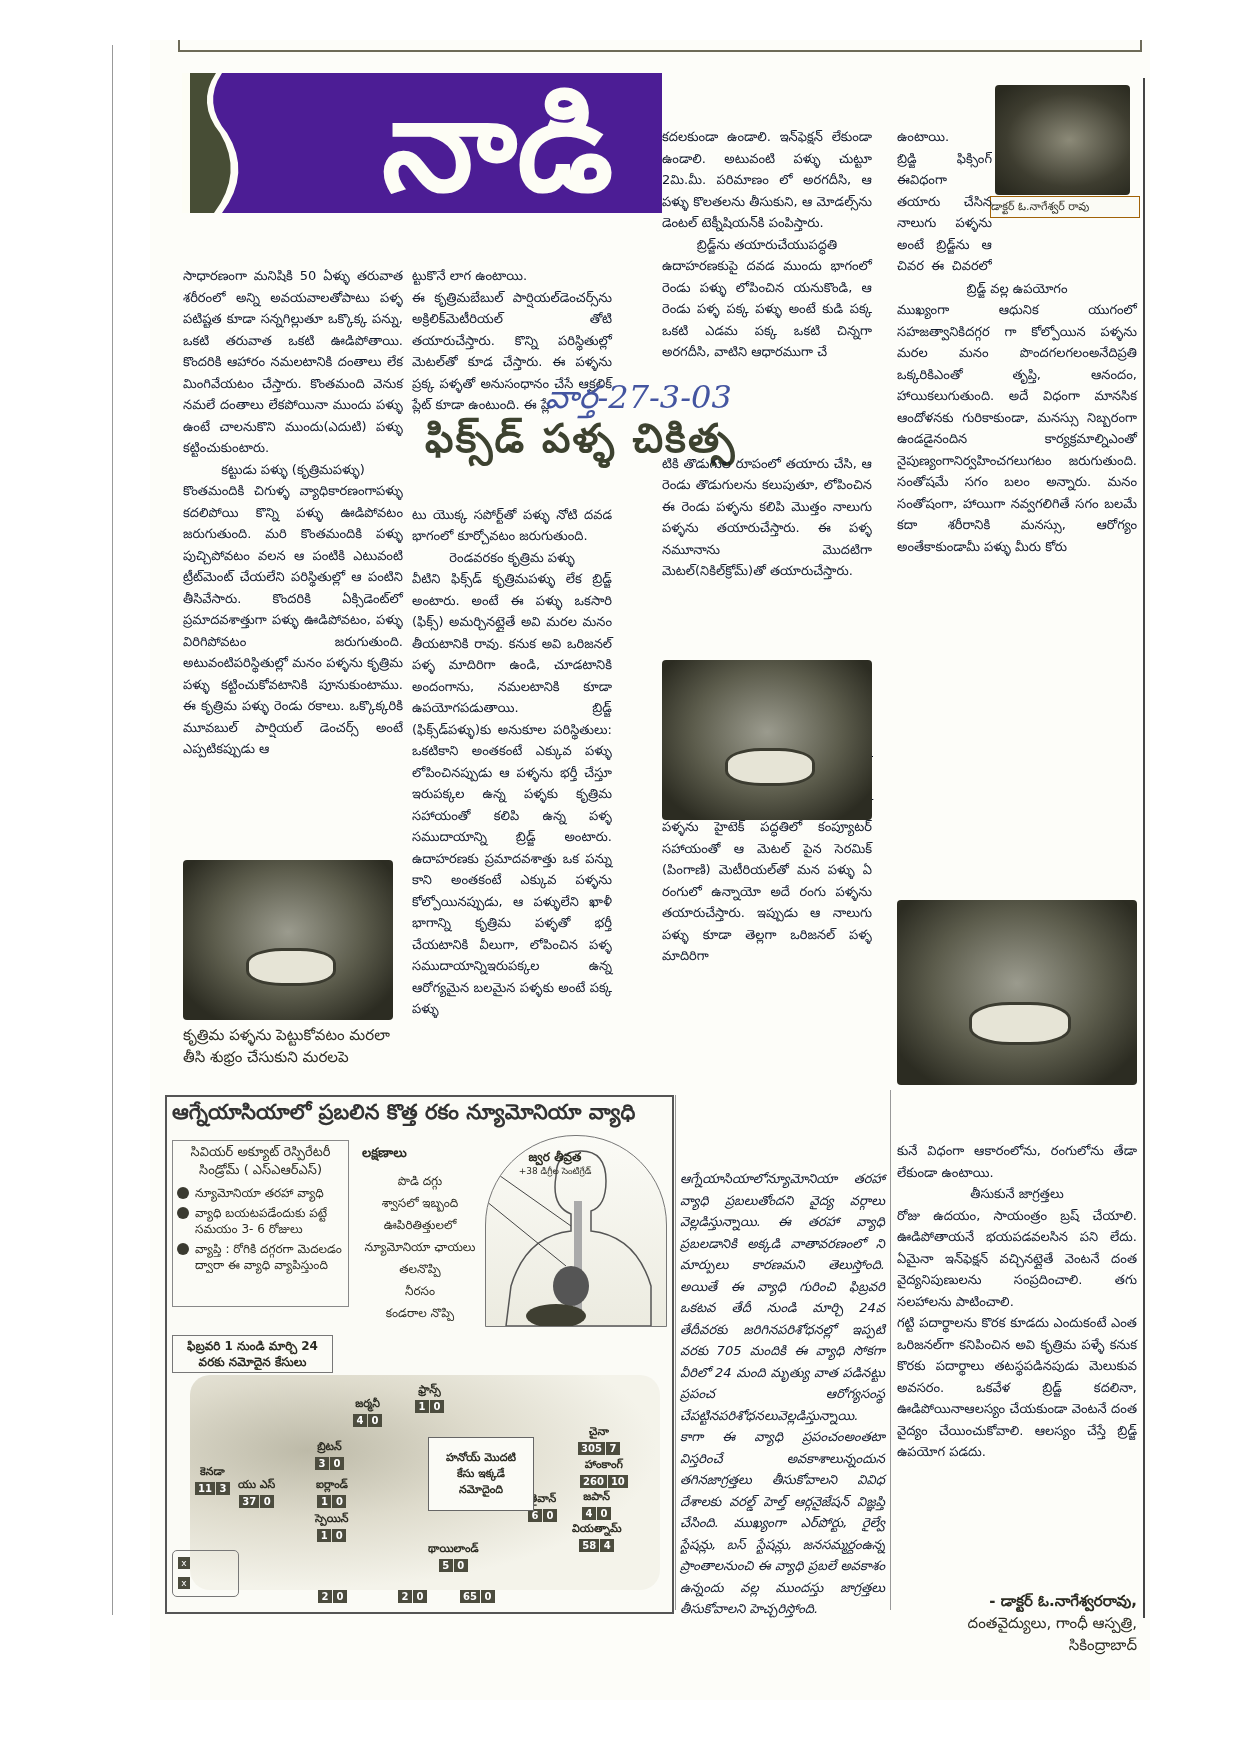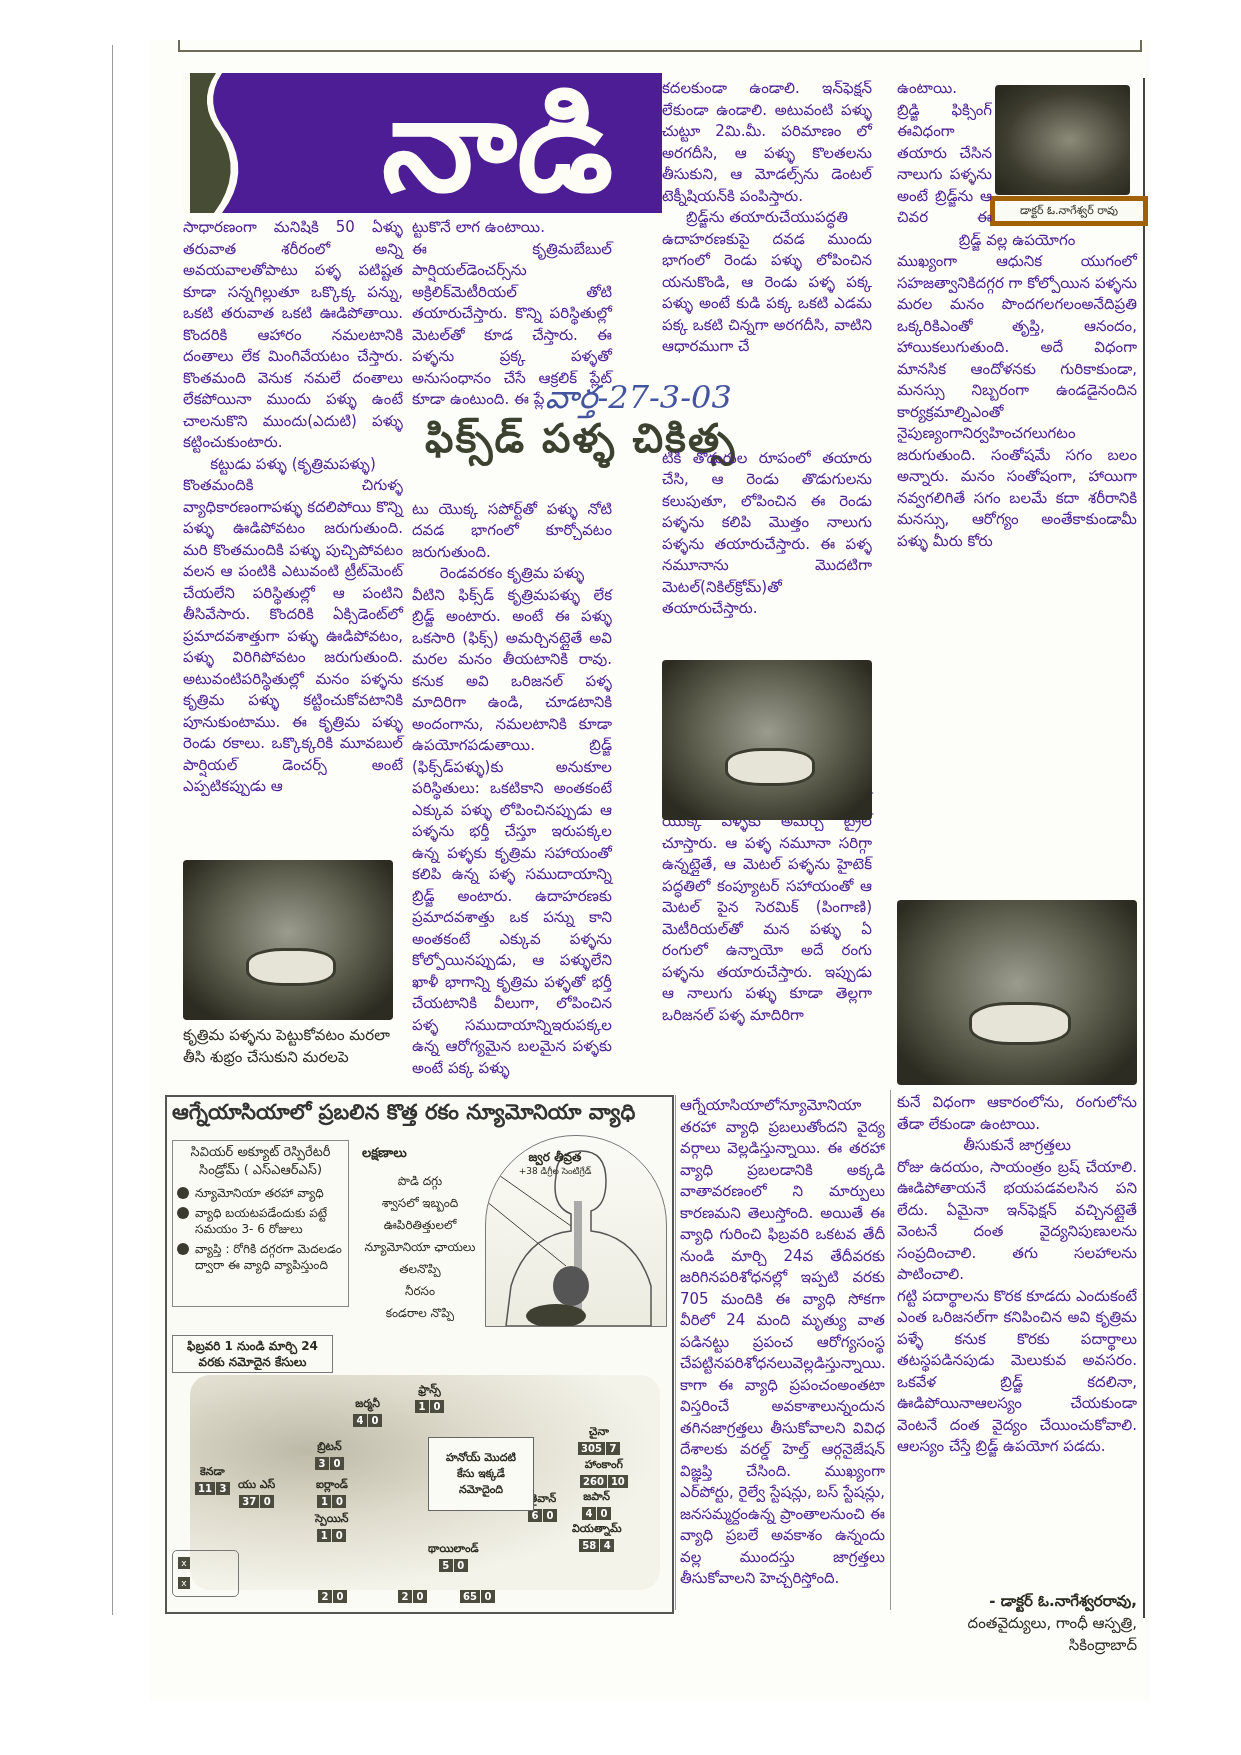--- a/index.html
+++ b/index.html
@@ -2,33 +2,33 @@
 <html><head>
 <meta charset="utf-8">
 <style>
   html,body{margin:0;padding:0;background:#fff;}
   body{width:1241px;height:1755px;position:relative;overflow:hidden;font-family:"DejaVu Sans",sans-serif;color:#2b2b22;}
   .sheet{position:absolute;left:150px;top:40px;width:1000px;height:1660px;background:#fdfdf9;}
   .rule-top{position:absolute;left:30px;top:10px;width:1000px;height:10px;border:2px solid #6d6b58;border-top:none;}
   .banner{position:absolute;left:182px;top:73px;width:480px;height:140px;background:#4c1d95;overflow:hidden;}
   .banner-wave{position:absolute;left:0;top:0;width:90px;height:140px;}
   .banner-logo{position:absolute;left:200px;top:-8px;font-size:130px;font-weight:bold;color:#fdfdf5;font-family:"DejaVu Serif",serif;line-height:160px;}
-  .col{position:absolute;font-size:15px;line-height:21.5px;text-align:justify;color:#4c1d95;}
+  .col{position:absolute;font-size:13px;line-height:21.5px;text-align:justify;color:#0f172a;margin-top:48px;}
   .col p{margin:0 0 0 0;}
   .col .sub{text-align:center;}
   .col1{left:183px;top:217px;width:220px;}
   .col2{left:412px;top:217px;width:200px;}
   .col3{left:662px;top:78px;width:210px;}
   .col4{left:897px;top:78px;width:240px;}
   .headline{position:absolute;left:425px;top:415px;font-size:40px;font-weight:bold;color:#3d4230;white-space:nowrap;letter-spacing:2px;}
   .handwrite{position:absolute;left:545px;top:378px;font-size:32px;color:#4455a0;font-family:"DejaVu Serif",serif;font-style:italic;white-space:nowrap;text-align:right;}
   .photo{position:absolute;background:radial-gradient(ellipse at 50% 45%,#9b9b8e 0%,#5c5c4c 50%,#2c2c22 85%);border-radius:4px;}
   .photo .mouth{position:absolute;left:30%;top:55%;width:40%;height:20%;background:#e6e4d6;border-radius:40%;border:3px solid #3b3b30;}
   .photo-author{left:995px;top:85px;width:135px;height:110px;background:radial-gradient(ellipse at 55% 50%,#8c8a78 0%,#3e3d30 60%,#2a2a20 90%);}
-  .author-caption{position:absolute;left:990px;top:196px;width:148px;height:20px;border:5px solid #a16207;font-size:11px;text-align:center;line-height:20px;background:#fbfbf5;}
+  .author-caption{position:absolute;left:990px;top:196px;width:148px;height:20px;border:1px solid #a16207;font-size:11px;text-align:left;line-height:20px;background:#fbfbf5;}
   .photo1{left:183px;top:860px;width:210px;height:160px;}
   .photo2{left:662px;top:660px;width:210px;height:160px;}
   .photo3{left:897px;top:900px;width:240px;height:185px;}
   .caption1{position:absolute;left:183px;top:1025px;width:225px;font-size:15px;line-height:21.5px;}
   .box{position:absolute;left:165px;top:1095px;width:505px;height:515px;border:2px solid #555;background:#fbfbf6;}
   .box-title{position:absolute;left:172px;top:1100px;font-size:21px;font-weight:bold;color:#333;white-space:nowrap;}
   .info-panel{position:absolute;left:172px;top:1140px;width:175px;height:165px;border:1px solid #888;font-size:12px;}
   .info-panel .hd{text-align:center;font-size:13px;line-height:18px;padding:2px;}
   .bullet{display:flex;align-items:flex-start;margin:4px 4px;line-height:16px;}
   .bullet .dot{flex:0 0 12px;height:12px;border-radius:50%;background:#3a3a30;margin-right:6px;margin-top:2px;}
@@ -37,21 +37,21 @@
   .body-fig{position:absolute;left:485px;top:1135px;width:180px;height:190px;border-radius:90px 90px 0 0;border:1px solid #777;background:linear-gradient(#fbfbf6,#ecebe0);overflow:hidden;}
   .fever{position:absolute;left:515px;top:1150px;font-size:12px;font-weight:bold;text-align:center;line-height:14px;}
   .cases-label{position:absolute;left:172px;top:1335px;width:155px;border:1px solid #777;font-size:12px;font-weight:bold;text-align:center;line-height:16px;padding:2px;background:#fbfbf6;}
   .map{position:absolute;left:190px;top:1375px;width:470px;height:215px;background:radial-gradient(ellipse at 25% 35%,#bdbaa8 0%,#dedbcc 35%,#f4f3ea 70%);border-radius:20px;}
   .country{position:absolute;font-size:11px;font-weight:bold;text-align:center;white-space:nowrap;}
   .badge{display:inline-flex;gap:1px;margin-top:2px;}
   .badge span{background:#4c4c3e;color:#fff;font-size:10px;padding:1px 3px;min-width:8px;text-align:center;}
   .hanoi{position:absolute;left:428px;top:1437px;width:80px;border:1px solid #666;background:#fbfbf6;font-size:11px;font-weight:bold;text-align:center;line-height:16px;padding:12px;}
   .legend-box{position:absolute;left:172px;top:1550px;width:65px;height:45px;border:1px solid #777;border-radius:5px;}
   .legend-box span{position:absolute;left:5px;width:12px;height:12px;background:#4c4c3e;color:#fff;font-size:9px;text-align:center;line-height:12px;}
-  .col5{left:680px;top:1095px;width:205px;}
+  .col5{left:680px;top:1120px;width:205px;font-style:italic;}
   .col6{left:897px;top:1092px;width:240px;}
   .signature{position:absolute;left:897px;top:1590px;width:240px;text-align:right;font-size:15px;line-height:22px;}
   .vline{position:absolute;width:1px;background:#999;}
 </style>
 </head>
 <body>
 
 <div class="sheet"></div>
 <div class="rule-top" style="left:178px;top:40px;width:960px;"></div>
 <div class="vline" style="left:112px;top:45px;height:1570px;"></div>

